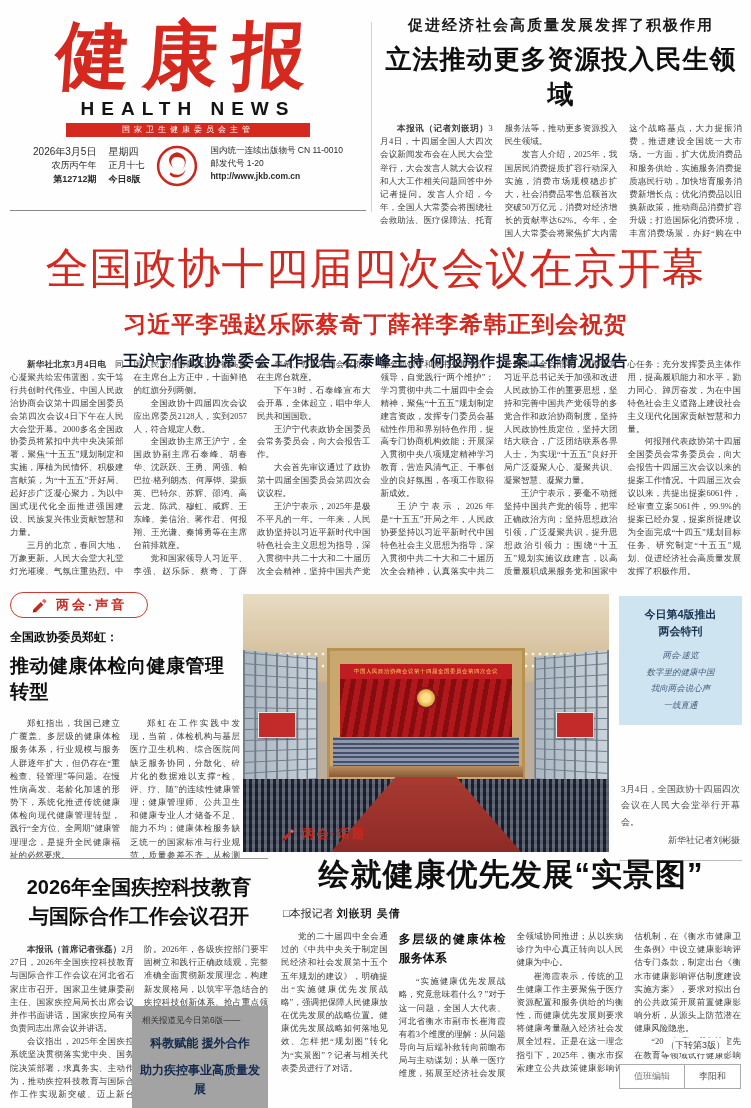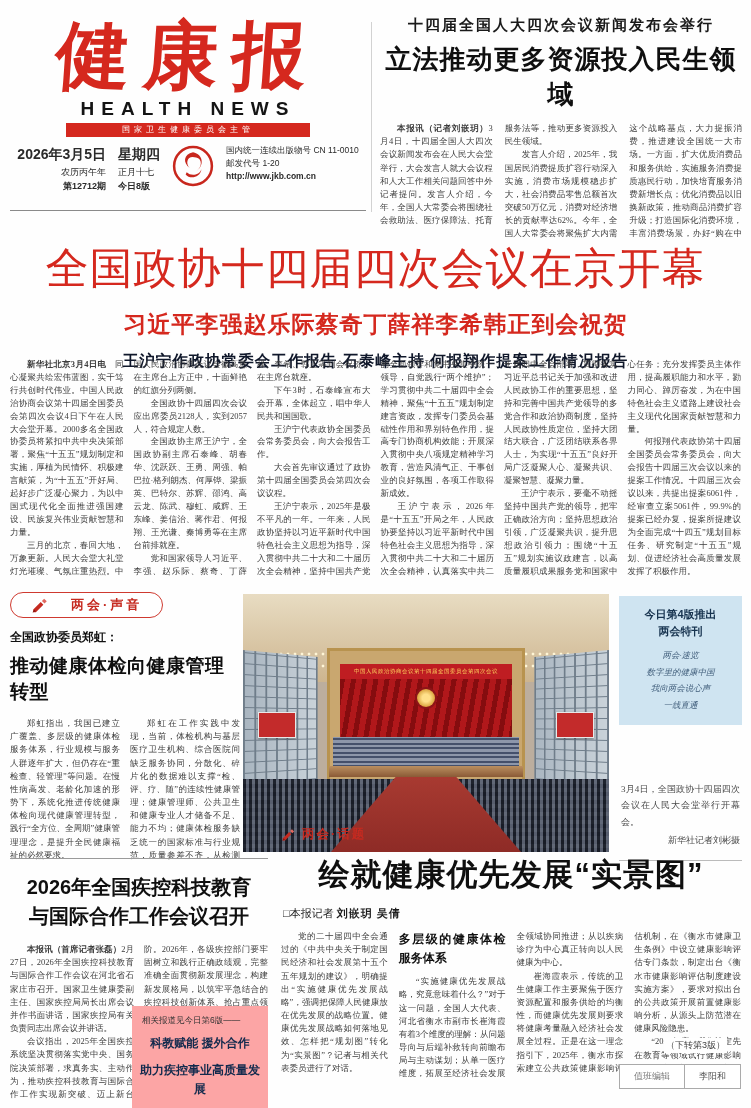--- a/index.html
+++ b/index.html
@@ -8,21 +8,21 @@
   .serif{font-family:"Liberation Serif","DejaVu Serif",serif}
   
   #masthead{position:absolute;left:10px;top:10px;width:356px;height:200px;border-bottom:1px solid #8a8a8a}
   .brand{font-family:"DejaVu Serif",serif;font-weight:bold;color:#d5281e;font-size:74px;
          letter-spacing:14px;text-align:center;line-height:1.08;transform:skewX(-4deg);margin-top:6px}
   .brand-en{text-align:center;font-size:19px;font-weight:bold;letter-spacing:7px;color:#141414;margin-top:2px}
   .supbar{margin:3px auto 0;width:244px;background:#d5281e;color:#fff;font-size:8px;
           letter-spacing:4px;text-align:center;padding:1px 0 2px}
   .dateline{display:flex;justify-content:center;gap:12px;margin-top:7px;font-size:9px;color:#2a2a2a;align-items:flex-start}
   .dcol{line-height:1.55}
-  .dcol .big{font-size:14px;font-weight:bold}
+  .dcol .big{font-size:10px;font-weight:normal}
   .dcol .bold{font-weight:bold}
   .d-right{text-align:right}
   .logo{width:42px;height:42px;margin-top:1px}
   
   #topright{position:absolute;left:380px;top:16px;width:362px}
   #topright .kicker{text-align:center;font-size:15px;font-weight:bold;color:#1a1a1a;letter-spacing:2px}
   #topright .headline{text-align:center;font-size:26px;font-weight:bold;color:#0f0f0f;letter-spacing:1px;margin:7px 0 10px}
   .vrule{position:absolute;left:371px;top:22px;height:190px;border-left:1px solid #d2d2d2}
   .cols3{column-count:3;column-gap:12px;font-size:8.5px;line-height:1.55;text-align:justify;
          color:#3c3c3c;height:128px;overflow:hidden}
@@ -30,21 +30,21 @@
   .flow{display:contents}
   
   #leadstory{position:absolute;left:0;top:240px;width:751px;text-align:center}
   #leadstory h1{margin:0;font-size:43px;font-weight:normal;color:#d5281e;letter-spacing:1px}
   #leadstory h2{margin:11px 0 0;font-size:23px;font-weight:bold;color:#d5281e;letter-spacing:1px}
   #leadstory h3{margin:11px 0 0;font-size:15.5px;font-weight:bold;color:#0f172a;letter-spacing:1px}
   
   #mainbody{position:absolute;left:10px;top:358px;width:731px;height:224px;column-count:6;column-gap:10px;
             font-size:8.5px;line-height:1.52;text-align:justify;color:#3c3c3c;overflow:hidden}
   
-  .badge{display:inline-flex;align-items:flex-end;gap:22px;border:1.5px solid #cf3a30;border-radius:16px;
+  .badge{display:inline-flex;align-items:flex-end;gap:7px;border:1.5px solid #cf3a30;border-radius:16px;
          padding:3px 20px;color:#c52a20;font-weight:bold;font-size:13px;letter-spacing:3px;background:#fff}
   .badge2{display:inline-flex;align-items:center;gap:6px;color:#c52a20;font-weight:bold;font-size:12.5px;letter-spacing:2px}
   .pen-icon{width:18px;height:18px;flex:0 0 auto}
   
   #voice{position:absolute;left:10px;top:592px;width:230px}
   #voice .kicker{font-size:12px;font-weight:bold;color:#111;margin-top:11px}
   #voice .headline{font-size:19px;font-weight:bold;color:#0f0f0f;margin:7px 0 12px;letter-spacing:.5px}
   .cols2v{column-count:2;column-gap:10px;font-size:8.5px;line-height:1.55;text-align:justify;color:#3c3c3c;
           height:150px;overflow:hidden}
   
@@ -87,21 +87,21 @@
                       font-family:"Liberation Serif",serif}
   .caption{margin-top:56px;font-size:9px;color:#4a4a4a;line-height:1.8;text-align:justify;
            font-family:"Liberation Serif",serif;padding:0 2px}
   .credit{text-align:right;margin-top:2px}
   .cap-rule{border-top:1px solid #bbb;margin-top:12px}
   
   #bottomleft{position:absolute;left:10px;top:858px;width:258px;border-top:1px solid #9a9a9a;padding-top:14px}
   #bottomleft .headline{text-align:center;font-size:20px;font-weight:bold;color:#0f0f0f;line-height:1.45}
   .cols2c{margin-top:12px;column-count:2;column-gap:10px;font-size:8.5px;line-height:1.55;text-align:justify;
           color:#3c3c3c;height:170px;overflow:hidden}
-  .related-box{position:absolute;right:0;bottom:4px;width:124px;background:#fca5a5;text-align:center;
+  .related-box{position:absolute;right:0;bottom:4px;width:124px;background:#a3a3a3;text-align:center;
                padding:9px 6px 10px}
   .related-box .l1{font-size:8.5px;color:#333;text-align:left;padding-left:4px}
   .related-box .l2{font-size:12px;font-weight:bold;color:#122a4d;margin-top:7px;line-height:1.6}
   
   #bottomright{position:absolute;left:281px;top:826px;width:460px;height:276px}
   #bottomright .headline{text-align:center;font-size:31px;font-weight:bold;color:#0f0f0f;
                          letter-spacing:1px;margin:8px 0 10px}
   #bottomright .byline{font-size:11px;color:#1c1c1c;margin:0 0 9px 2px}
   #bottomright .byline b{letter-spacing:1px}
   .cols4{column-count:4;column-gap:11px;font-size:8.5px;line-height:1.55;text-align:justify;color:#3c3c3c;
@@ -139,21 +139,21 @@
     <div class="dcol" style="font-size:8.5px">
       <div>国内统一连续出版物号 CN 11-0010</div>
       <div>邮发代号 1-20</div>
       <div class="bold">http://www.jkb.com.cn</div>
     </div>
   </div>
 </div>
 <div class="vrule"></div>
 
 <div id="topright">
-  <div class="kicker">十四届全国人大四次会议新闻发布会举行</div>
+  <div class="kicker">促进经济社会高质量发展发挥了积极作用</div>
   <div class="headline">立法推动更多资源投入民生领域</div>
   <div class="cols3 serif">
       <p class="para"><b>本报讯（记者刘嵌玥）</b>3月4日，十四届全国人大四次会议新闻发布会在人民大会堂举行，大会发言人就大会议程和人大工作相关问题回答中外记者提问。发言人介绍，今年，全国人大常委会将围绕社会救助法、医疗保障法、托育服务法等，推动更多资源投入民生领域。</p>
       <p class="para">发言人介绍，2025年，我国居民消费提质扩容行动深入实施，消费市场规模稳步扩大，社会消费品零售总额首次突破50万亿元，消费对经济增长的贡献率达62%。今年，全国人大常委会将聚焦扩大内需这个战略基点，大力提振消费，推进建设全国统一大市场。一方面，扩大优质消费品和服务供给，实施服务消费提质惠民行动，加快培育服务消费新增长点；优化消费品以旧换新政策，推动商品消费扩容升级；打造国际化消费环境，丰富消费场景，办好“购在中国”系列活动。另一方面，坚持惠民生和促消费紧密结合，促进居民就业增收，制定实施城乡居民增收计划，稳步推进基本公共服务均等化，完善教育、托育、养老、医疗保障体系，减少居民消费的后顾之忧。</p>
     </div>
 </div>
 
 <div id="leadstory">
   <h1>全国政协十四届四次会议在京开幕</h1>
   <h2>习近平李强赵乐际蔡奇丁薛祥李希韩正到会祝贺</h2>

